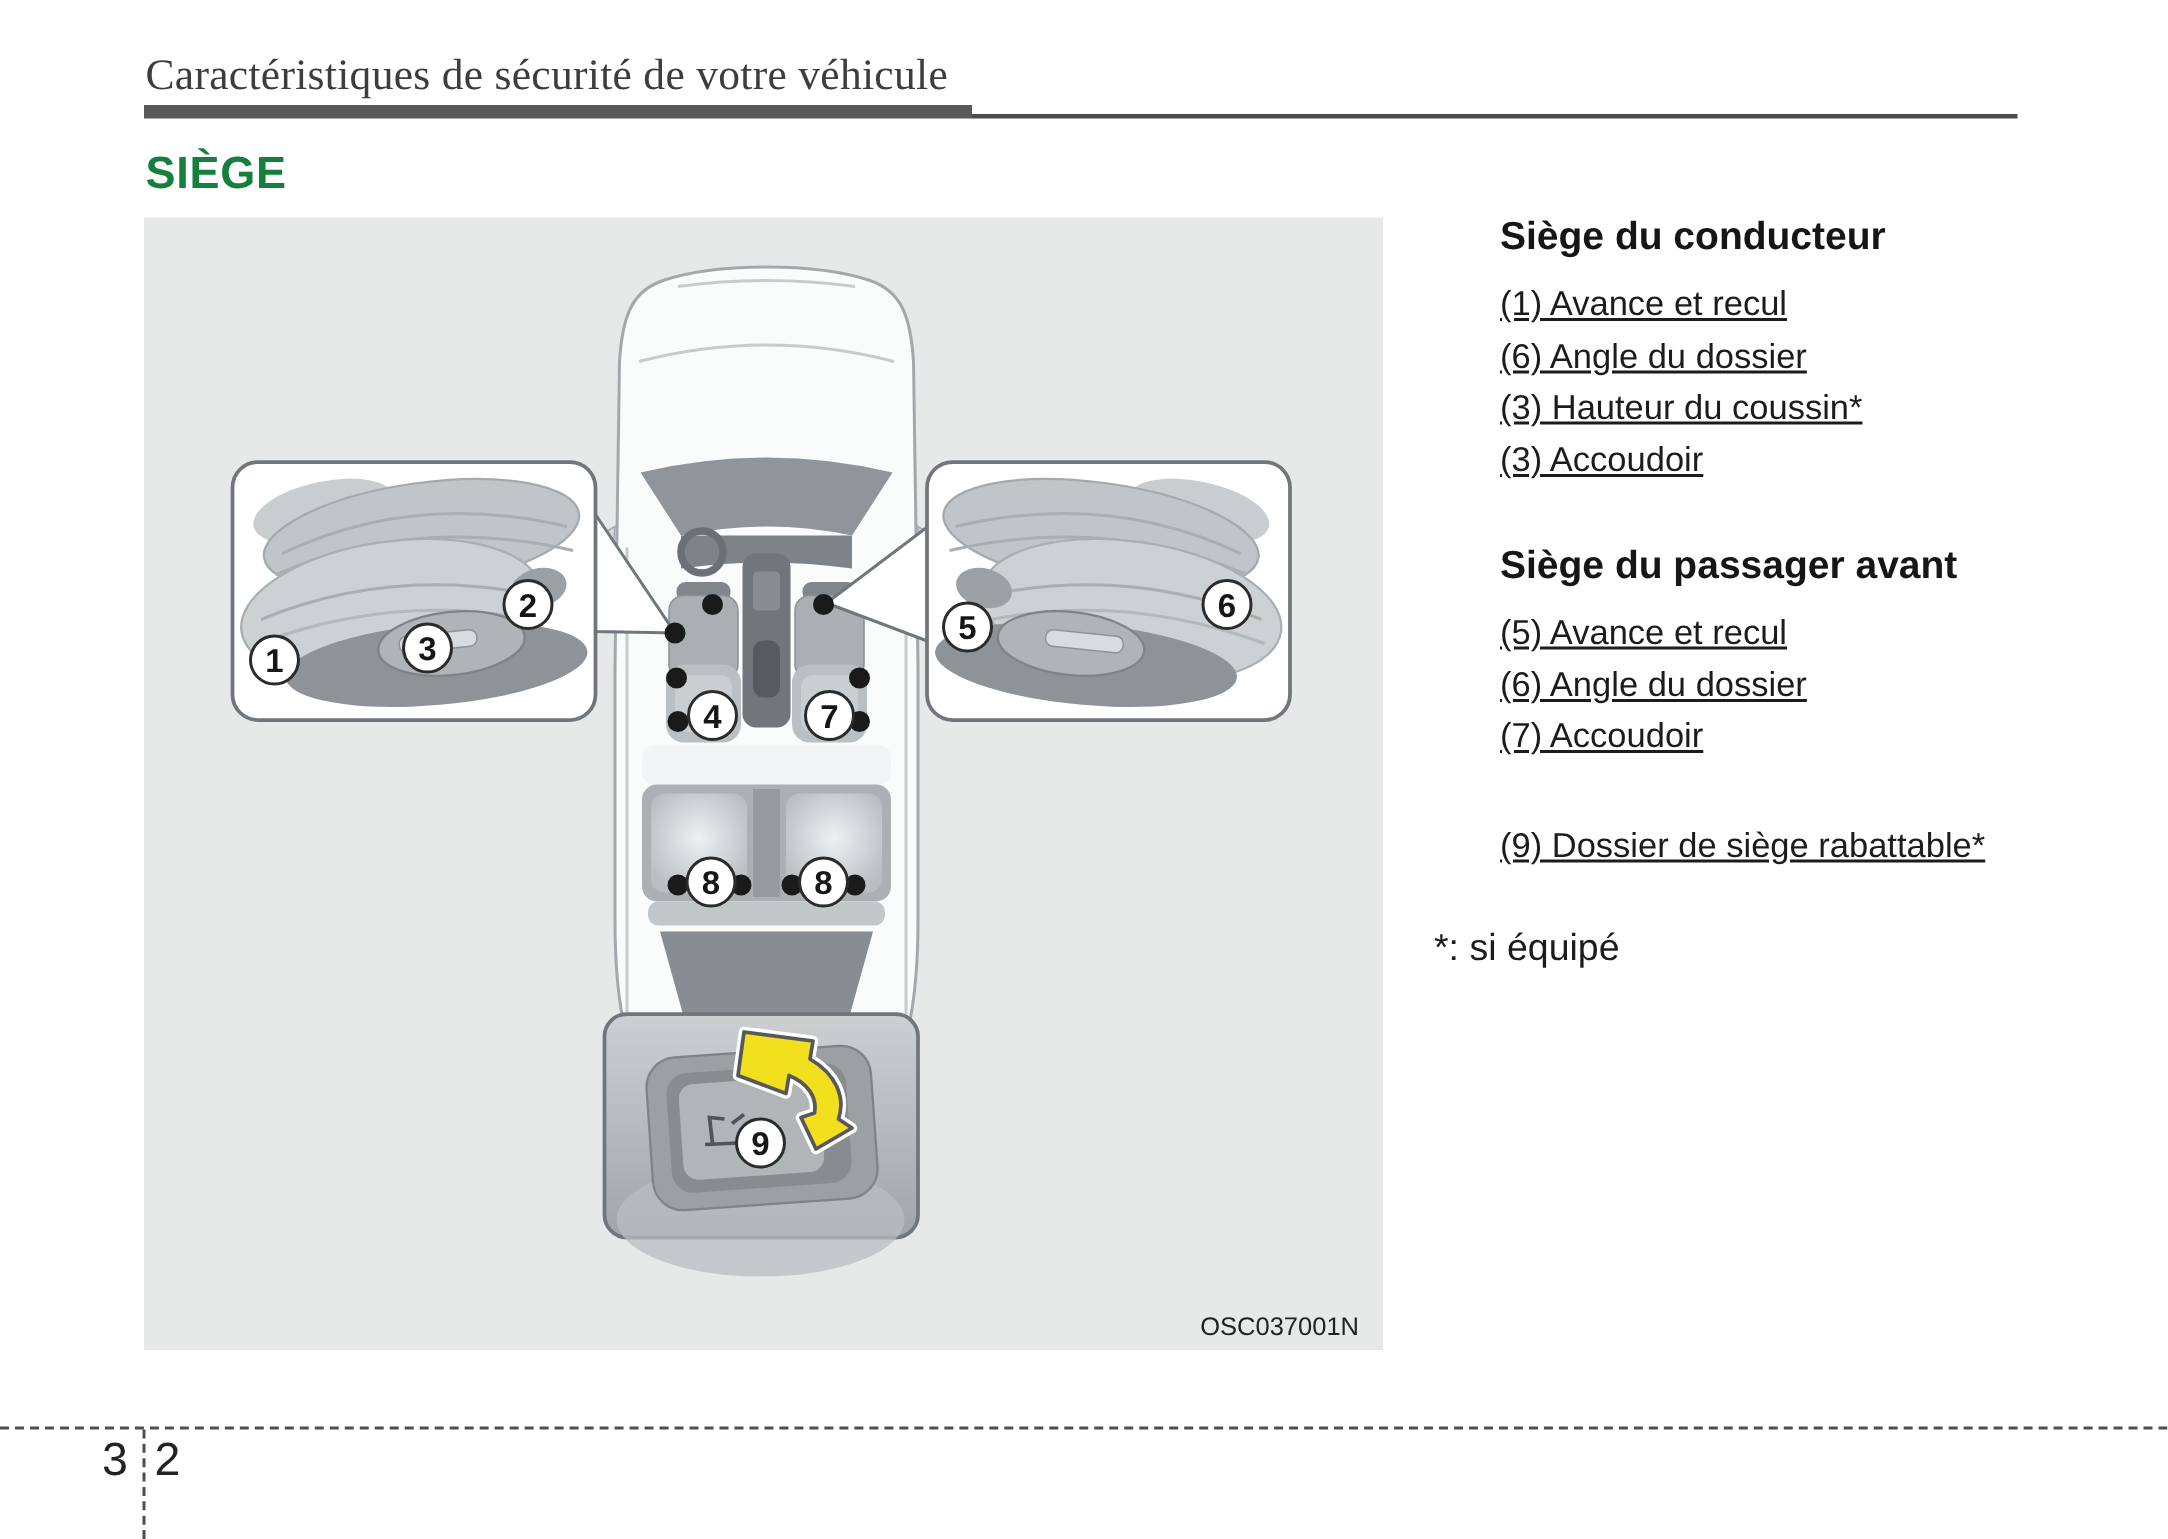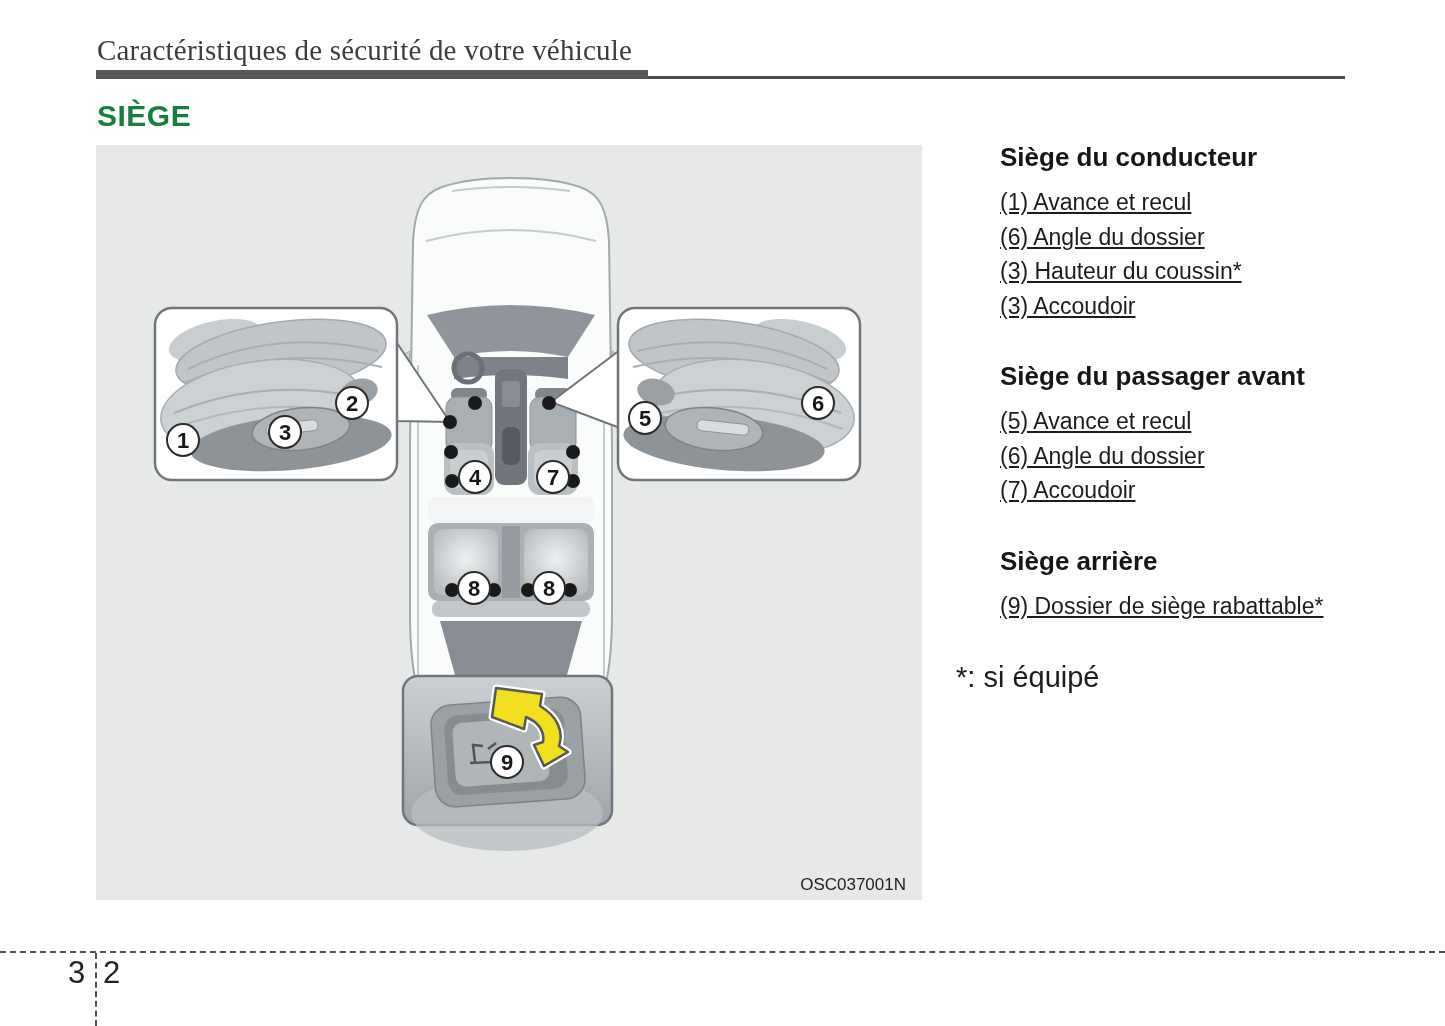--- a/index.html
+++ b/index.html
@@ -25,21 +25,21 @@
   .figure-caption { position:absolute; left:15px; top:712px; font-size:19.5px; color:#151515; }
   .figure-caption .mark { font-size:18px; margin-right:6px; }
   .figure-code { position:absolute; right:16px; top:730px; font-size:17px; color:#222; }
 
   
   .legend { position:absolute; left:956px; top:142px; width:470px; }
   .legend h2 { font-size:26px; font-weight:bold; color:#161616; margin:0 0 12px 0; }
   .legend ul { list-style:none; margin:0 0 0 0; }
   .legend li { font-size:23px; line-height:34.5px; color:#1c1c1c;text-decoration:underline; }
   .legend .group { margin-bottom:38px;margin-left:44px; }
-  .legend .footnote { margin-top:34px; font-size:29px; color:#1c1c1c; }
+  .legend .footnote { margin-top:34px; font-size:25px; color:#1c1c1c; }
 
   
   .footer-hline { position:absolute; left:0; top:951px; width:1445px; border-top:2px dashed #4f4f4f; }
   .footer-vline { position:absolute; left:95px; top:953px; height:73px; border-left:2px dashed #4f4f4f; }
   .footer-num { position:absolute; top:955px; font-size:31px; color:#222; }
   .footer-num.ch { left:68px; }
   .footer-num.pg { left:103px; }
 
   text.callout-num { font-size:22px; font-weight:600; fill:#161616;
                      font-family:"Liberation Sans", sans-serif; }
@@ -237,21 +237,20 @@
     </div>
     <div class="group">
       <h2>Siège du passager avant</h2>
       <ul>
         <li>(5) Avance et recul</li>
         <li>(6) Angle du dossier</li>
         <li>(7) Accoudoir</li>
       </ul>
     </div>
     <div class="group">
-      <h2>Siège arrière</h2>
       <ul>
         <li>(9) Dossier de siège rabattable*</li>
       </ul>
     </div>
     <div class="footnote">*: si équipé</div>
   </aside>
 
   <div class="footer-hline"></div>
   <div class="footer-vline"></div>
   <div class="footer-num ch">3</div>

